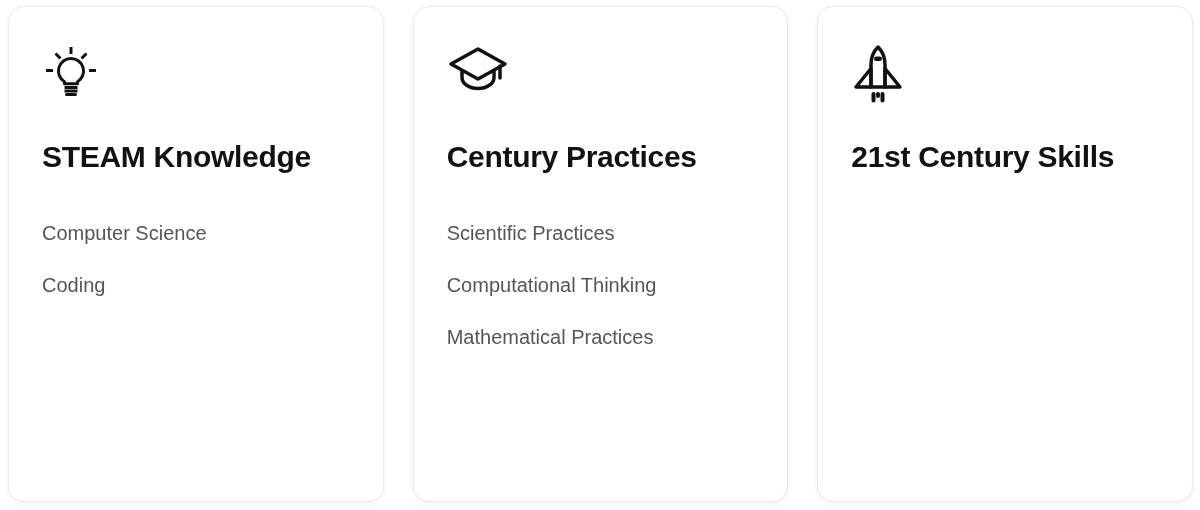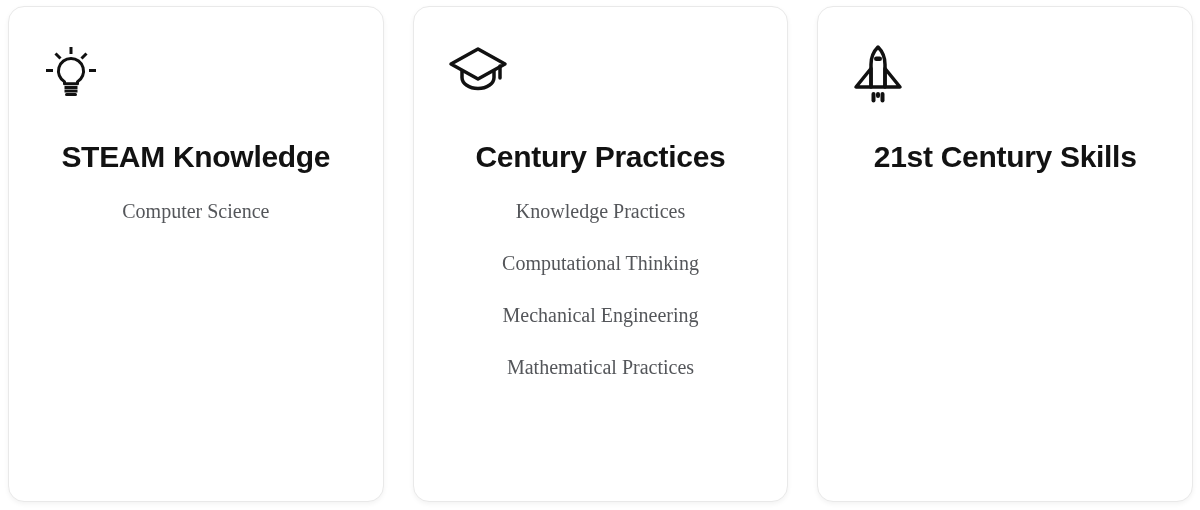--- a/index.html
+++ b/index.html
@@ -8,21 +8,20 @@
     background: #ffffff;
     font-family: "Liberation Sans", sans-serif;
     overflow: hidden;
   }
   .cards {
     display: flex;
     gap: 29px;
     padding: 6px 7px 8px 8px;
     height: 510px;
     align-items: stretch;
-    text-align: center;
   }
   .card {
     flex: 1 1 0;
     background: #ffffff;
     border: 1px solid #e9e9e9;
     border-radius: 16px;
     box-shadow: 0 2px 5px rgba(0,0,0,0.05);
     padding: 37px 33px 30px 33px;
     height: 496px;
   }
@@ -37,22 +36,21 @@
     margin-top: 36px;
     font-size: 30px;
     font-weight: 800;
     letter-spacing: -0.3px;
     color: #121212;
     line-height: 34px;
     white-space: nowrap;
   }
   .skill-list {
     list-style: none;
-    margin-top: 22px;
-    font-family: Liberation Serif, serif;
+    margin-top: 44px;
   }
   .skill-list li {
     font-size: 20px;
     line-height: 30px;
     color: #54565a;
     margin-bottom: 22px;
   }
   .card.narrow-items .skill-list li { max-width: 270px; }
 </style>
 </head>
@@ -73,39 +71,39 @@
         <path d="M29 14.5 a12.5 12.5 0 0 1 6.5 23.2 v2 h-13 v-2 A12.5 12.5 0 0 1 29 14.5 Z" stroke-linejoin="round"></path>
 
         <path d="M22.5 43.5 h13"></path>
         <path d="M22.5 47 h13"></path>
         <path d="M24.5 50.5 h9" stroke-linecap="round"></path>
       </svg>
     </div>
     <h2 class="card-title">STEAM Knowledge</h2>
     <ul class="skill-list">
       <li>Computer Science</li>
+      <li>Coding</li>
     </ul>
   </section>
 
   <section class="card">
     <div class="icon-wrap">
       <svg width="62" height="54" viewBox="0 0 62 54" fill="none" stroke="currentColor" stroke-width="3.5" aria-hidden="true">
 
         <path d="M31 5 L58 20 L31 35 L4 20 Z" stroke-linejoin="round"></path>
 
         <path d="M15 26 v7.5 a16 11 0 0 0 32 0 V26"></path>
 
         <path d="M53 22 v12" stroke-linecap="round"></path>
       </svg>
     </div>
     <h2 class="card-title">Century Practices</h2>
     <ul class="skill-list">
-      <li>Knowledge Practices</li>
+      <li>Scientific Practices</li>
       <li>Computational Thinking</li>
-      <li>Mechanical Engineering</li>
       <li>Mathematical Practices</li>
     </ul>
   </section>
 
   <section class="card narrow-items">
     <div class="icon-wrap">
       <svg width="54" height="60" viewBox="0 0 54 60" fill="none" stroke="currentColor" stroke-width="3.5" aria-hidden="true">
 
         <path d="M27 3 C22.5 7.5 20 13.5 20 20.5 V43 H34 V20.5 C34 13.5 31.5 7.5 27 3 Z" stroke-linejoin="round"></path>
 

